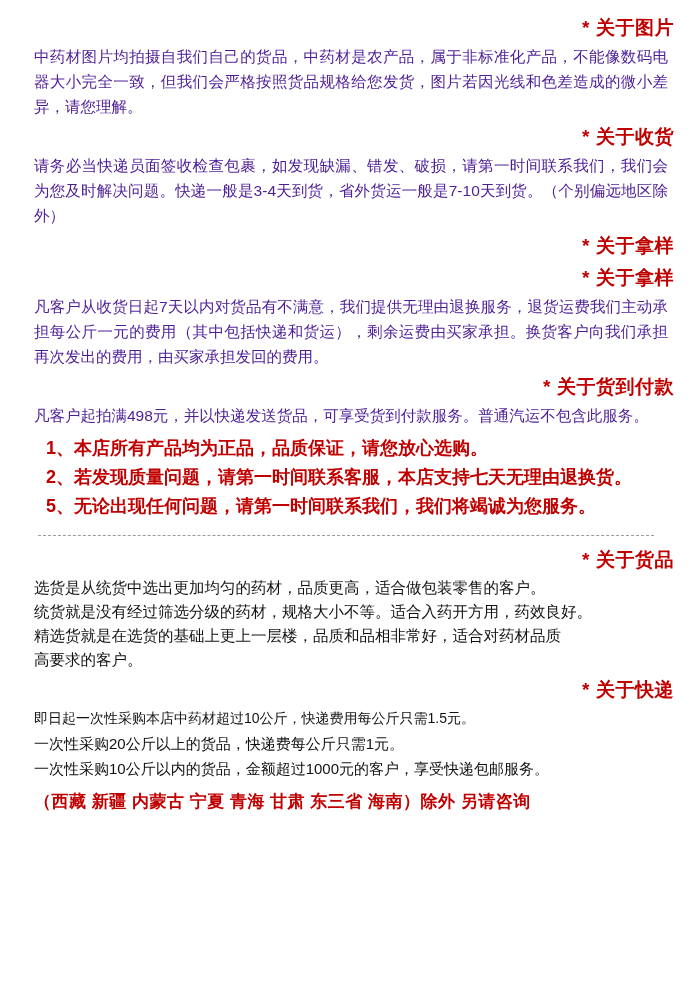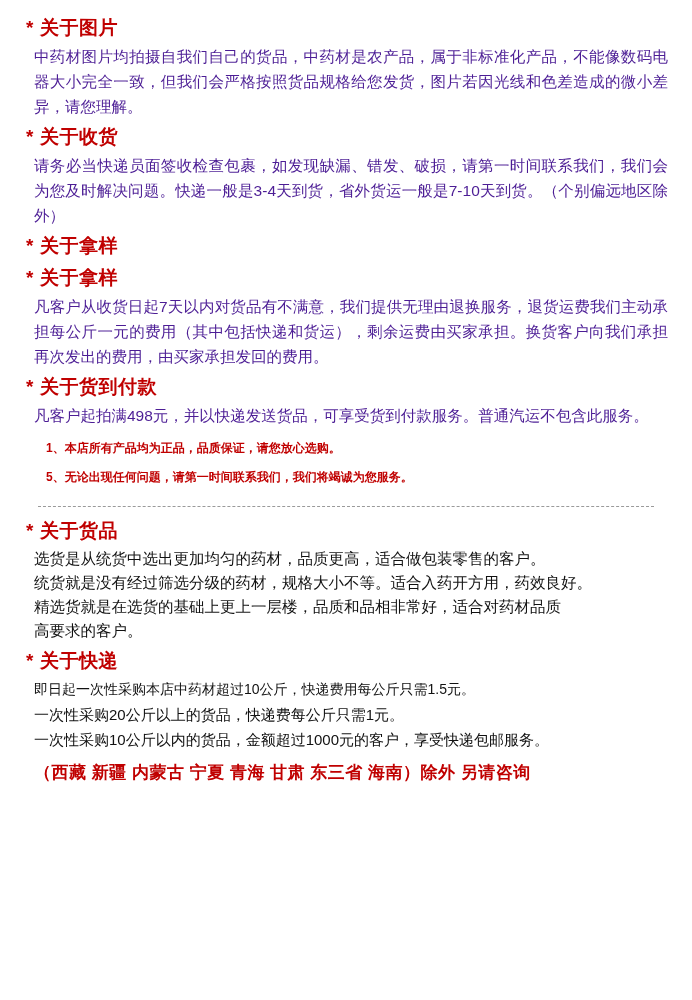--- a/index.html
+++ b/index.html
@@ -25,41 +25,42 @@
     margin-bottom: 2px;
   }
   .heading {
     color: #c00000;
     font-weight: bold;
     font-size: 19px;
     line-height: 28px;
     letter-spacing: 0.5px;
     padding-left: 8px;
     margin-bottom: 2px;
+    text-align: right;
   }
   .heading .star {
     display: inline-block;
     margin-right: 6px;
   }
   .body-text {
     font-size: 15.5px;
     line-height: 25px;
     color: #4c1d95;
     padding-left: 16px;
     padding-right: 6px;
     text-align: justify;
   }
   .numbered {
     padding-left: 28px;
     margin-top: 6px;
   }
   .numbered .item {
     color: #c00000;
     font-weight: bold;
-    font-size: 12px;
+    font-size: 18px;
     line-height: 29px;
   }
   .divider {
     border-top: 1px dashed #9a9a9a;
     margin: 14px 20px 10px 20px;
     height: 0;
   }
   .goods-lines .line {
     font-size: 15.5px;
     line-height: 24px;
@@ -118,20 +119,21 @@
     <div class="body-text">凡客户从收货日起7天以内对货品有不满意，我们提供无理由退换服务，退货运费我们主动承担每公斤一元的费用（其中包括快递和货运），剩余运费由买家承担。换货客户向我们承担再次发出的费用，由买家承担发回的费用。</div>
   </div>
 
   <div class="section sec-gap-md">
     <div class="heading">
       <span class="star">*</span><span>关于货到付款</span>
     </div>
     <div class="body-text">凡客户起拍满498元，并以快递发送货品，可享受货到付款服务。普通汽运不包含此服务。</div>
     <div class="numbered">
       <div class="item">1、本店所有产品均为正品，品质保证，请您放心选购。</div>
+      <div class="item">2、若发现质量问题，请第一时间联系客服，本店支持七天无理由退换货。</div>
       <div class="item">5、无论出现任何问题，请第一时间联系我们，我们将竭诚为您服务。</div>
     </div>
   </div>
 
   <div class="divider"></div>
 
   <div class="section">
     <div class="heading">
       <span class="star">*</span><span>关于货品</span>
     </div>

